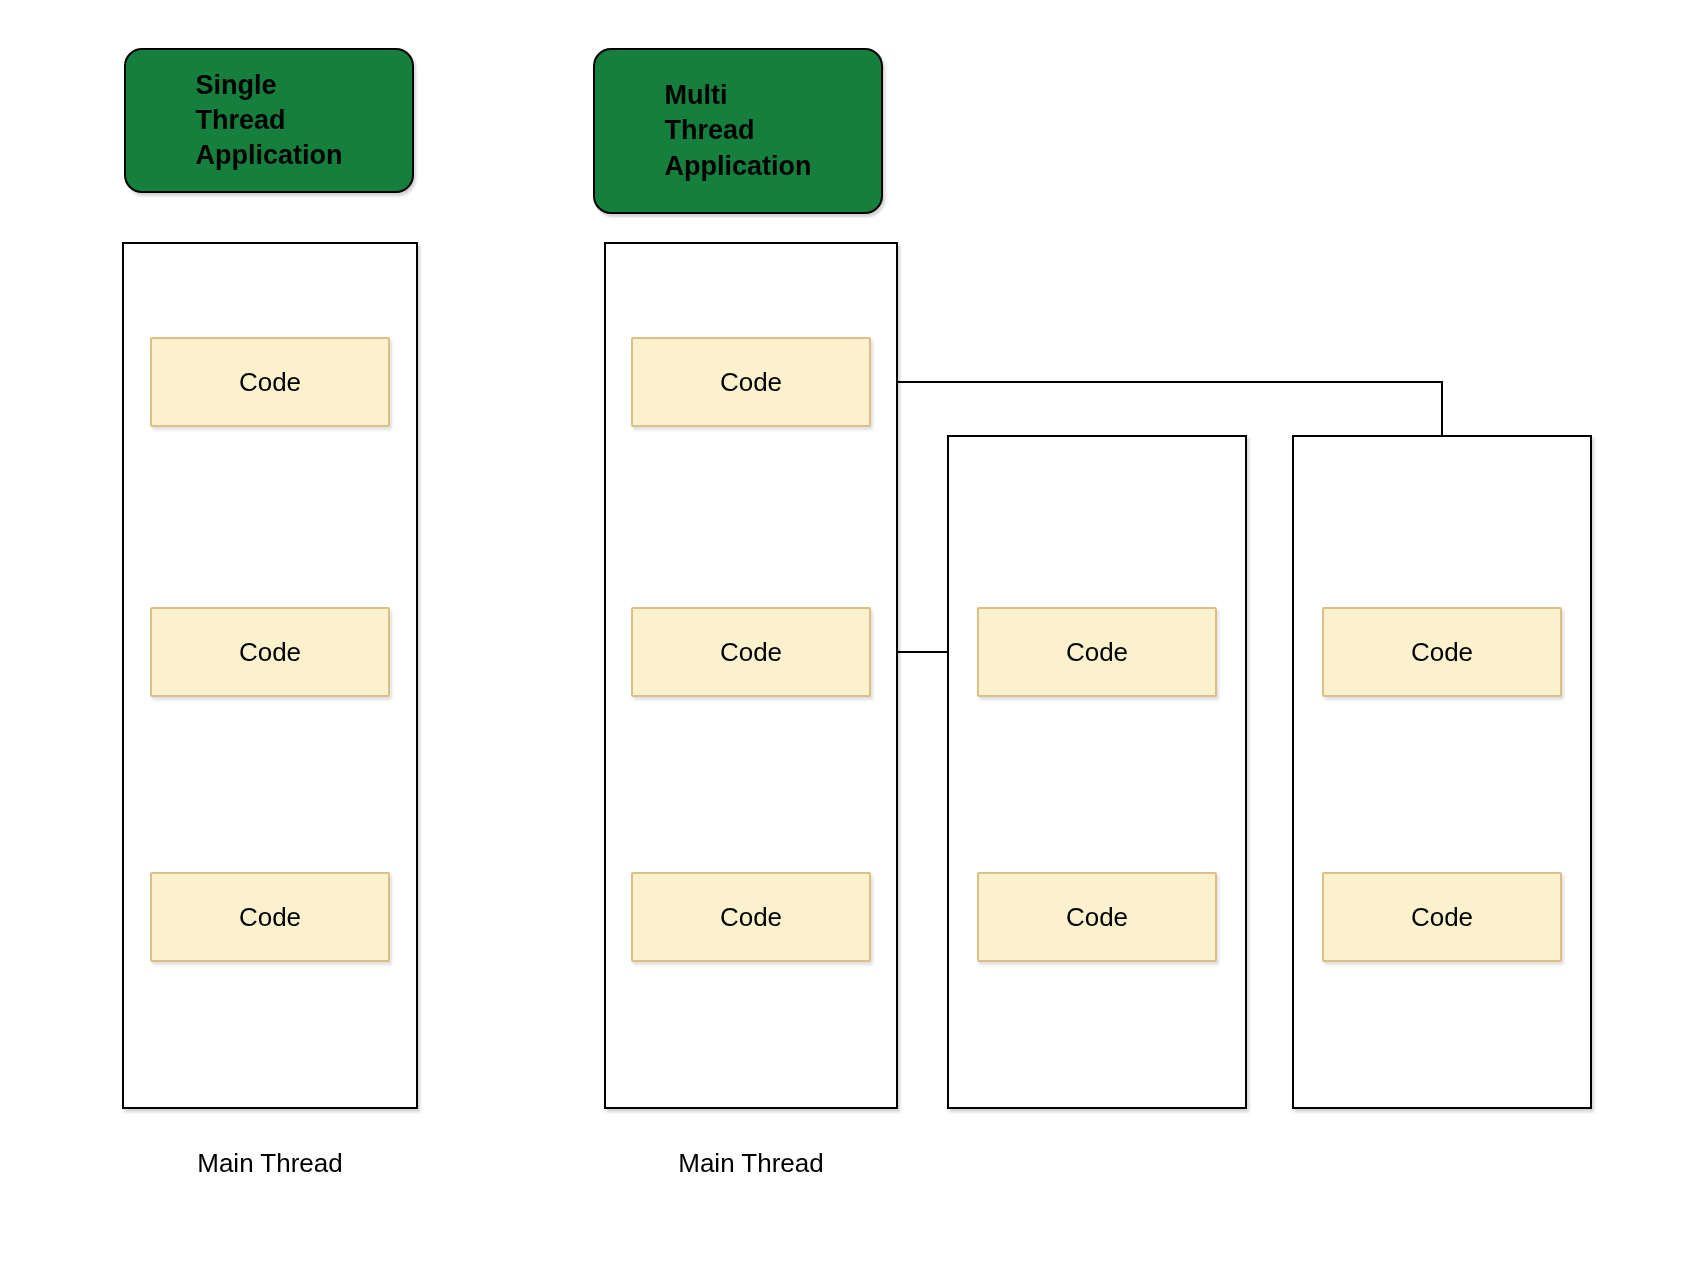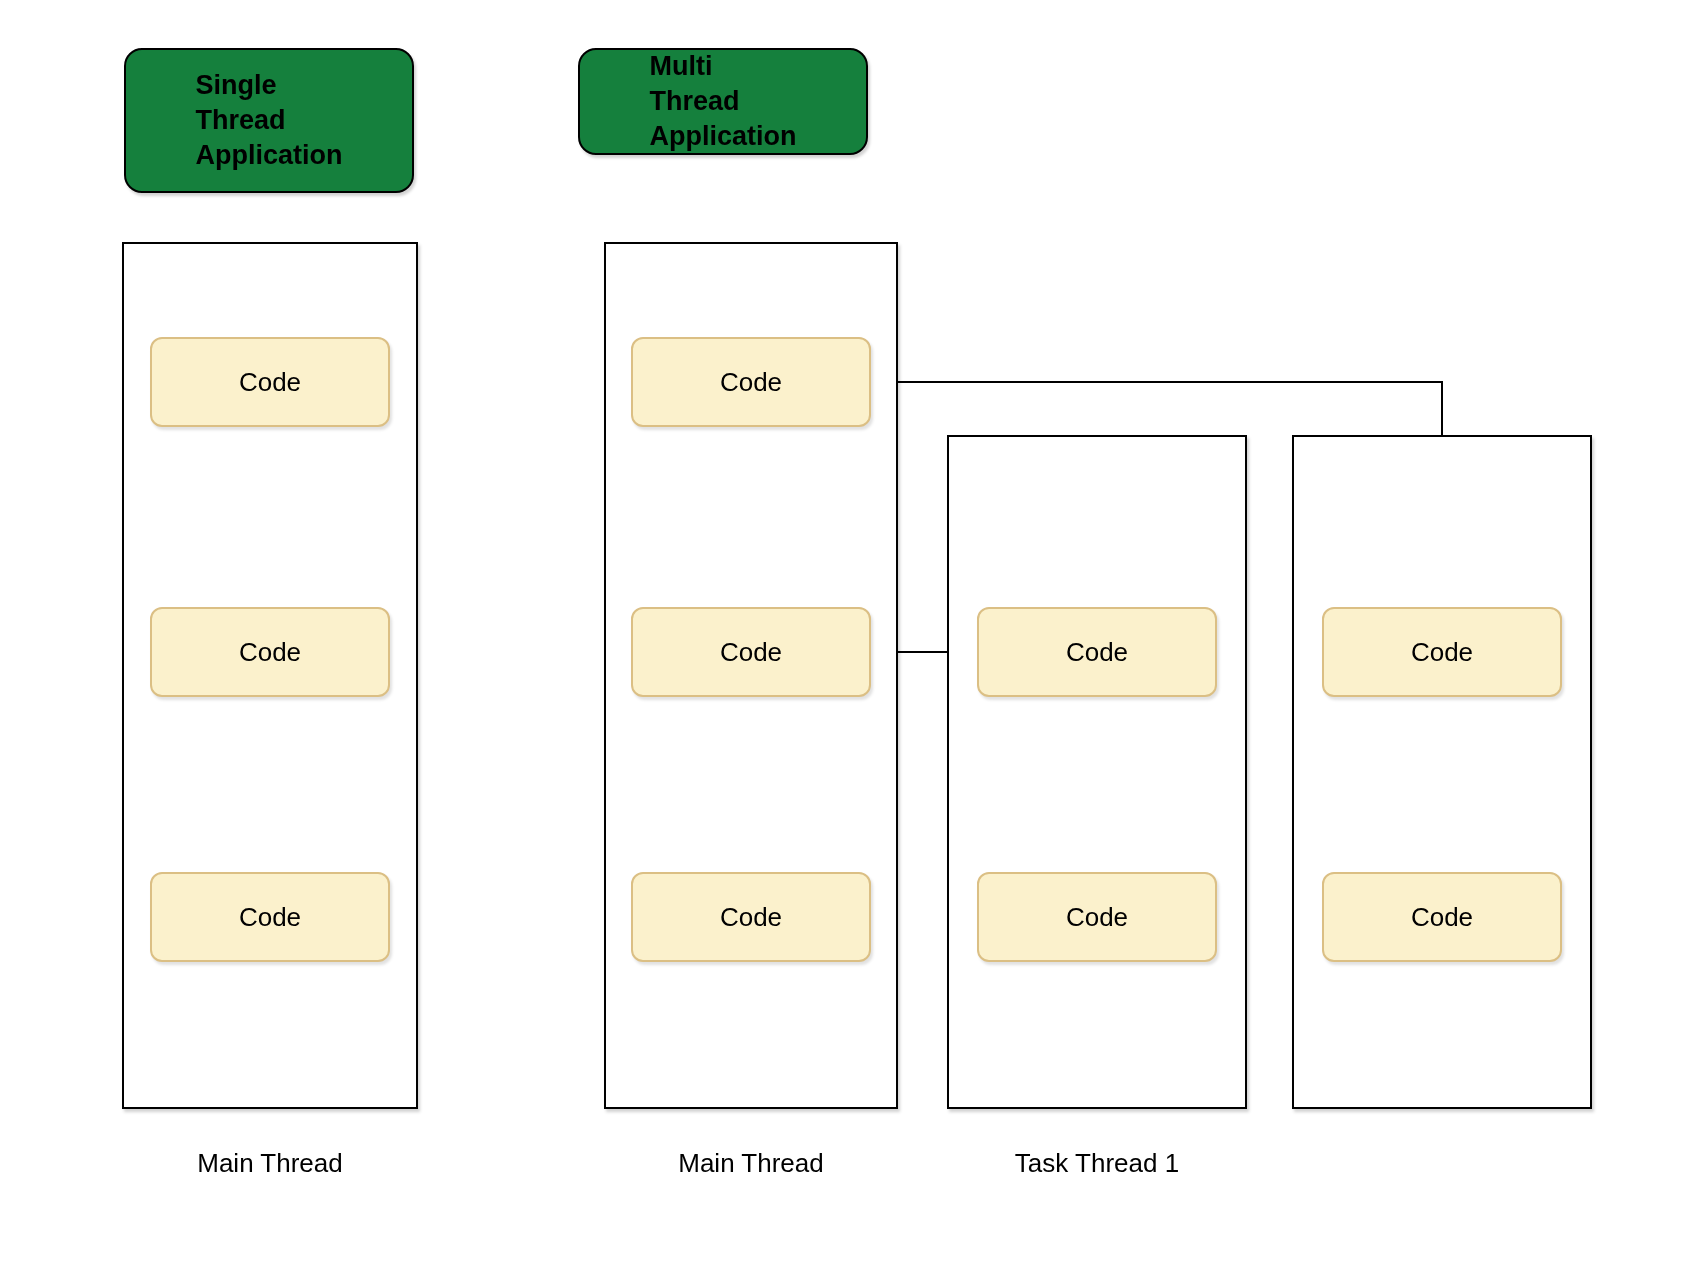--- a/index.html
+++ b/index.html
@@ -46,21 +46,21 @@
     border: 2px solid #000000;
     box-shadow: 2px 3px 3px rgba(0,0,0,0.18);
   }
   .code-box {
     position: absolute;
     box-sizing: border-box;
     width: 240px;
     height: 90px;
     background: #FBF1CC;
     border: 2px solid #DBBF84;
-    border-radius: 12px;
+    border-radius: 2px;
     display: flex;
     align-items: center;
     justify-content: center;
     font-size: 26px;
     box-shadow: 2px 3px 3px rgba(0,0,0,0.12);
   }
   .thread-label {
     position: absolute;
     width: 300px;
     top: 1140px;
@@ -95,38 +95,37 @@
 Application</div>
 
   <div class="container-box" style="left:122px; top:242px; width:296px; height:867px;"></div>
 
   <div class="code-box" style="left:150px; top:337px;">Code</div>
   <div class="code-box" style="left:150px; top:607px;">Code</div>
   <div class="code-box" style="left:150px; top:872px;">Code</div>
 
   <div class="thread-label" style="left:120px;">Main Thread</div>
 
-  <div class="title-box" style="left:578px; top:48px; width:290px; height:107px;">Multi
+  <div class="title-box" style="left:593px; top:48px; width:290px; height:166px;">Multi
 Thread
 Application</div>
 
   <div class="container-box" style="left:604px; top:242px; width:294px; height:867px;"></div>
 
   <div class="code-box" style="left:631px; top:337px;">Code</div>
   <div class="code-box" style="left:631px; top:607px;">Code</div>
   <div class="code-box" style="left:631px; top:872px;">Code</div>
 
   <div class="thread-label" style="left:601px;">Main Thread</div>
 
   <div class="container-box" style="left:947px; top:435px; width:300px; height:674px;"></div>
 
   <div class="code-box" style="left:977px; top:607px;">Code</div>
   <div class="code-box" style="left:977px; top:872px;">Code</div>
 
-  <div class="thread-label" style="left:947px;">Task Thread 1</div>
 
   <div class="container-box" style="left:1292px; top:435px; width:300px; height:674px;"></div>
 
   <div class="code-box" style="left:1322px; top:607px;">Code</div>
   <div class="code-box" style="left:1322px; top:872px;">Code</div>
 
 
 </div>
 
 </body></html>

